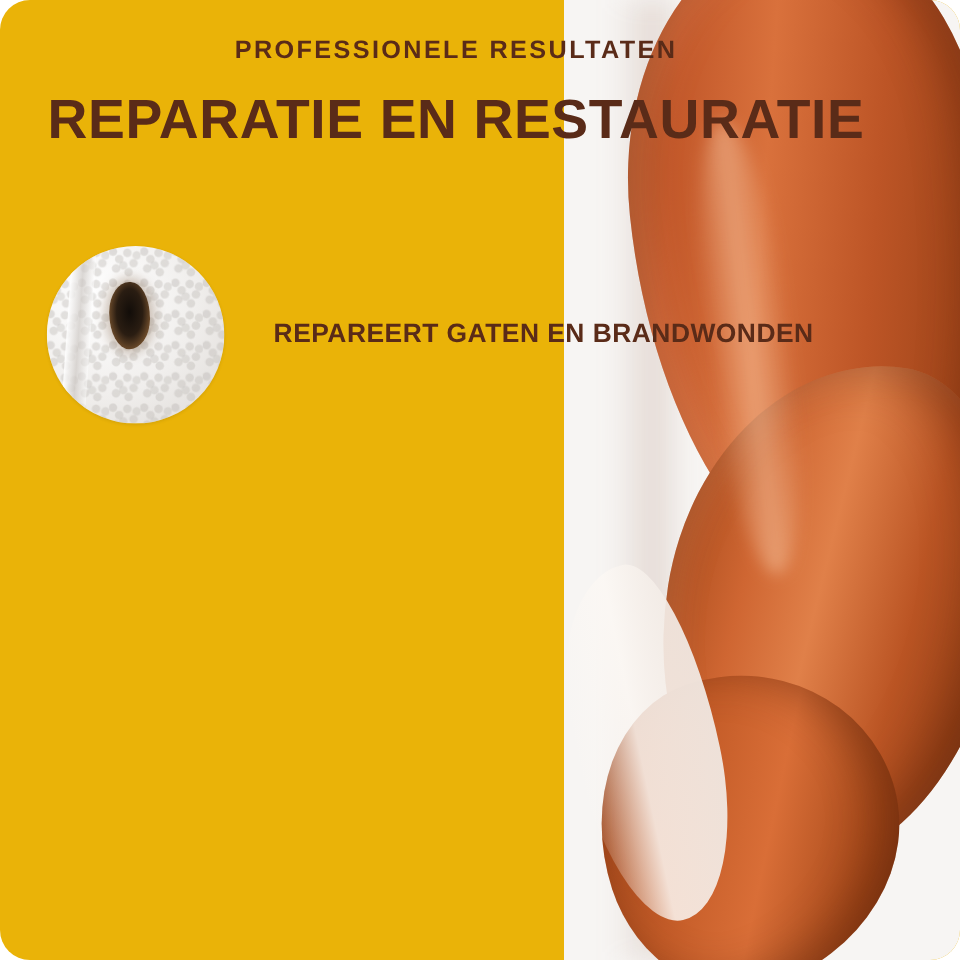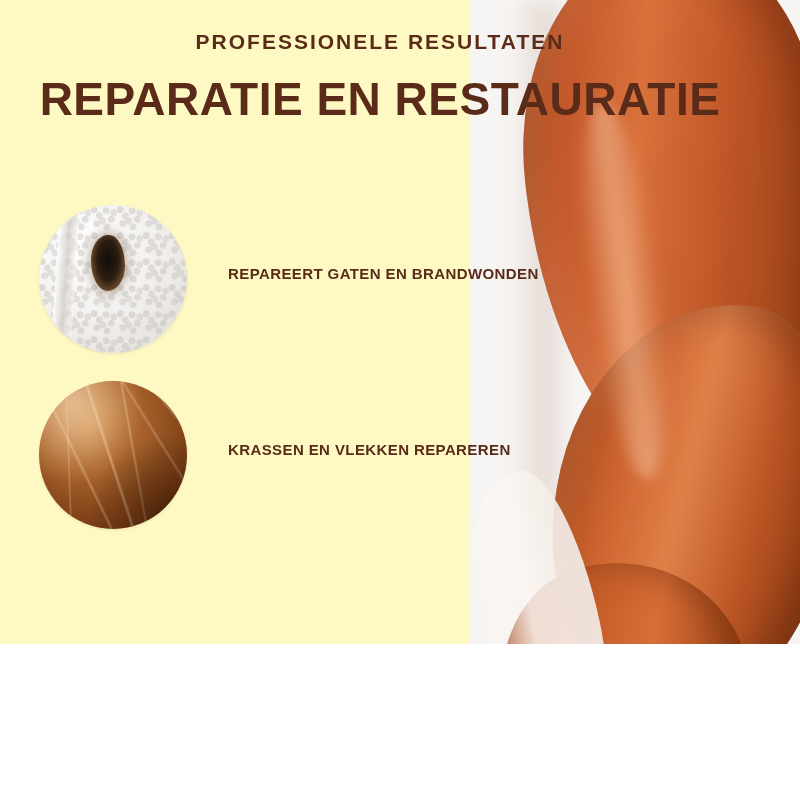--- a/index.html
+++ b/index.html
@@ -6,23 +6,24 @@
     margin: 0;
     padding: 0;
     background: #ffffff;
   }
   body {
     font-family: "Liberation Sans", sans-serif;
   }
   .poster {
     position: relative;
     width: 800px;
-    height: 644px;
-    background: #fef9c3;
+    height: 800px;
+    background: #eab308;
     overflow: hidden;
+    border-radius: 25px;
   }
 
   
   .header {
     position: absolute;
     top: 30px;
     left: 0;
     width: 760px;
     text-align: center;
     z-index: 5;
@@ -256,21 +257,21 @@
     top: 52px;
     width: 104px;
     height: 52px;
     background: radial-gradient(ellipse at 50% 50%, rgba(40,38,36,0.38), rgba(40,38,36,0) 70%);
   }
 
   .feature-label {
     position: absolute;
     left: 228px;
     top: 60px;
-    font-size: 15px;
+    font-size: 22px;
     font-weight: bold;
     letter-spacing: 0.4px;
     color: #5a2b18;
     text-transform: uppercase;
     white-space: nowrap;
     z-index: 6;
   }
 </style>
 </head>
 <body>
@@ -298,26 +299,16 @@
       <div class="thumb t1">
         <div class="inner">
           <div class="grain"></div>
           <div class="fold"></div>
           <div class="hole"></div>
         </div>
       </div>
       <div class="feature-label">REPAREERT GATEN EN BRANDWONDEN</div>
     </div>
 
-    <div class="feature-row">
-      <div class="thumb t2">
-        <div class="inner">
-          <div class="sheen"></div>
-          <div class="scratches"></div>
-          <div class="dark"></div>
-        </div>
-      </div>
-      <div class="feature-label">KRASSEN EN VLEKKEN REPAREREN</div>
-    </div>
 
 
   </div>
 </div>
 
 </body></html>

